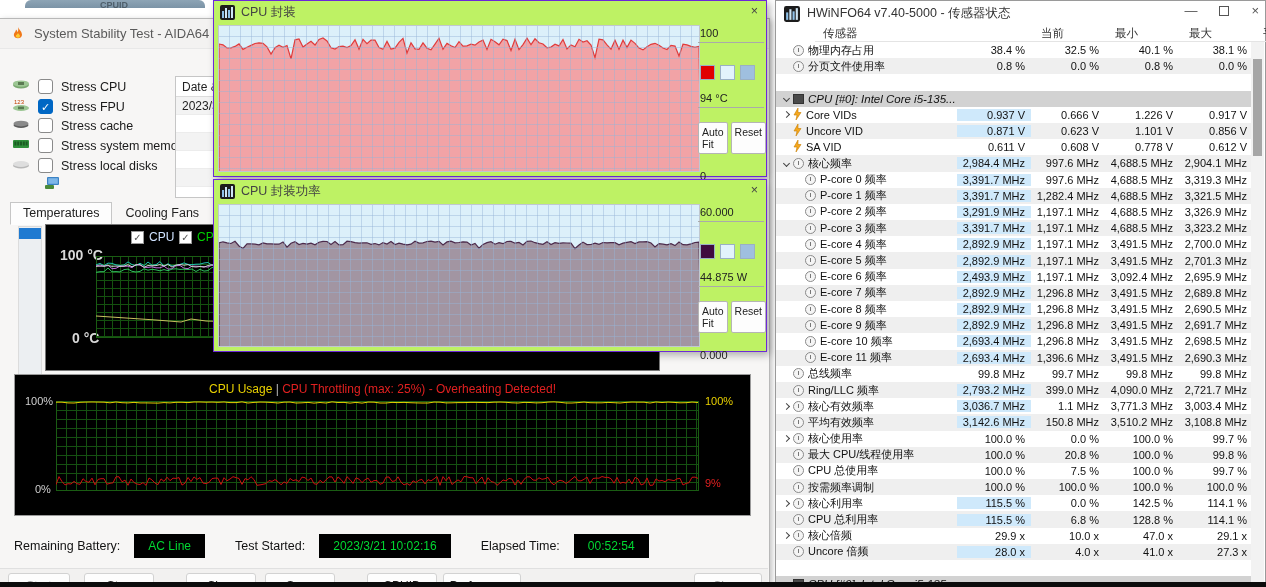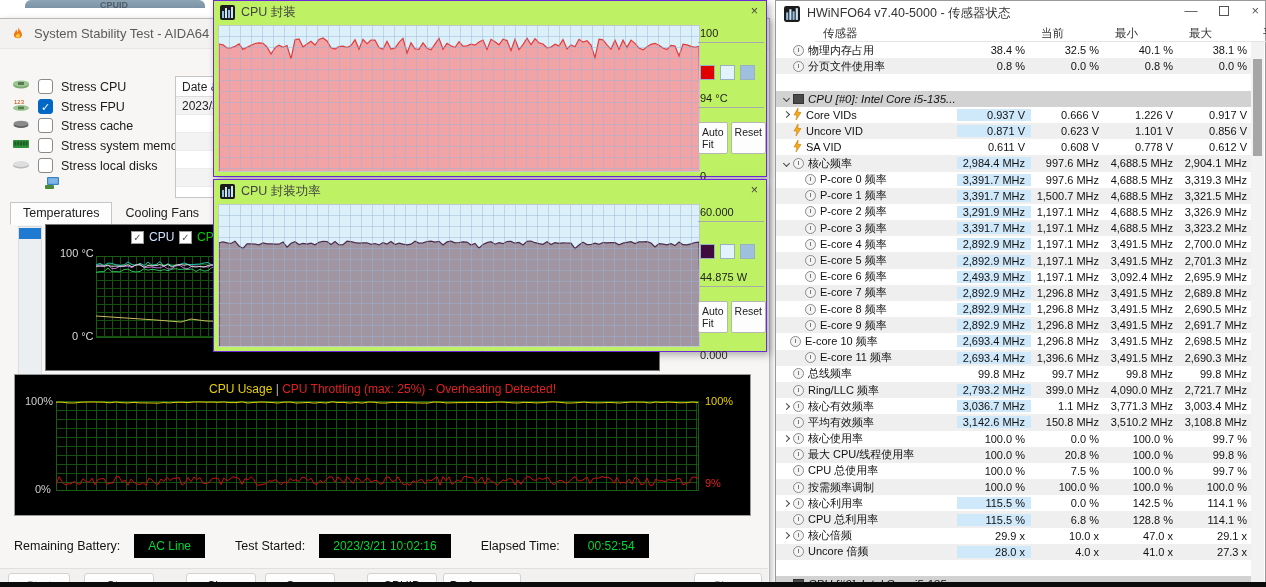--- a/index.html
+++ b/index.html
@@ -34,21 +34,21 @@
   .tab.active{background:#fdfdfd;border-color:#c6c6c6;border-bottom-color:#fdfdfd;}
 
   #tscroll{left:18px;top:207px;width:24px;height:284px;background:#eceff2;border:1px solid #dcdcdc;}
   #tscroll .thumb{position:absolute;left:0px;top:1px;width:22px;height:11px;background:#1f7ad1;}
 
   #tgraph{left:45px;top:205px;width:615px;height:147px;background:#000;border:1px solid #777;}
   #tgraph .leg{position:absolute;top:5px;display:flex;align-items:center;gap:5px;}
   #tgraph .leg .cb{width:13px;height:13px;background:#fff;border:1px solid #999;color:#555;font-size:10px;line-height:12px;text-align:center;}
   #tgraph .leg .t1{color:#cfe2ff;font-size:12px;}
   #tgraph .leg .t2{color:#00d000;font-size:12px;}
-  .axlab{position:absolute;color:#d8d8d8;font-size:11px;}
+  .axlab{position:absolute;color:#d8d8d8;font-size:14px;font-weight:bold;}
   #tgrid{position:absolute;left:50px;top:31px;width:560px;height:82px;
      background:repeating-linear-gradient(to right,transparent 0 7px,#14510f 7px 8px),
                 repeating-linear-gradient(to bottom,transparent 0 7px,#14510f 7px 8px);
      border:1px solid #1a5c13;}
 
   #usage{left:14px;top:355px;width:737px;height:142px;background:#000;border:1px solid #9a9a9a;}
   #usage .ttl{position:absolute;top:7px;width:100%;text-align:center;font-size:12px;}
   #usage .ttl .y{color:#e8d000;} #usage .ttl .sep{color:#bbb;} #usage .ttl .r{color:#e02020;}
   #ugrid{position:absolute;left:41px;top:26px;width:643px;height:90px;
      background:repeating-linear-gradient(to right,transparent 0 9px,#155111 9px 10px),
@@ -454,21 +454,21 @@
           <div class="hval">4,688.5 MHz</div>
           <div class="hval">3,319.3 MHz</div>
         </div>
         <div class="hrow alt">
           <div class="hname" style="padding-left: 20px;">
             <span class="chev ph"></span>
             <span class="ic-clock"></span>
             <span>P-core 1 频率</span>
           </div>
           <div class="hval hl">3,391.7 MHz</div>
-          <div class="hval">1,500.7 MHz</div>
+          <div class="hval">1,282.4 MHz</div>
           <div class="hval">4,688.5 MHz</div>
           <div class="hval">3,321.5 MHz</div>
         </div>
         <div class="hrow">
           <div class="hname" style="padding-left: 20px;">
             <span class="chev ph"></span>
             <span class="ic-clock"></span>
             <span>P-core 2 频率</span>
           </div>
           <div class="hval hl">3,291.9 MHz</div>
@@ -547,21 +547,21 @@
             <span class="chev ph"></span>
             <span class="ic-clock"></span>
             <span>E-core 9 频率</span>
           </div>
           <div class="hval hl">2,892.9 MHz</div>
           <div class="hval">1,296.8 MHz</div>
           <div class="hval">3,491.5 MHz</div>
           <div class="hval">2,691.7 MHz</div>
         </div>
         <div class="hrow">
-          <div class="hname" style="padding-left: 5px; border-radius: 6px;">
+          <div class="hname" style="padding-left: 20px; border-radius: 6px;">
             <span class="chev ph"></span>
             <span class="ic-clock"></span>
             <span>E-core 10 频率</span>
           </div>
           <div class="hval hl">2,693.4 MHz</div>
           <div class="hval">1,296.8 MHz</div>
           <div class="hval">3,491.5 MHz</div>
           <div class="hval">2,698.5 MHz</div>
         </div>
         <div class="hrow alt">

